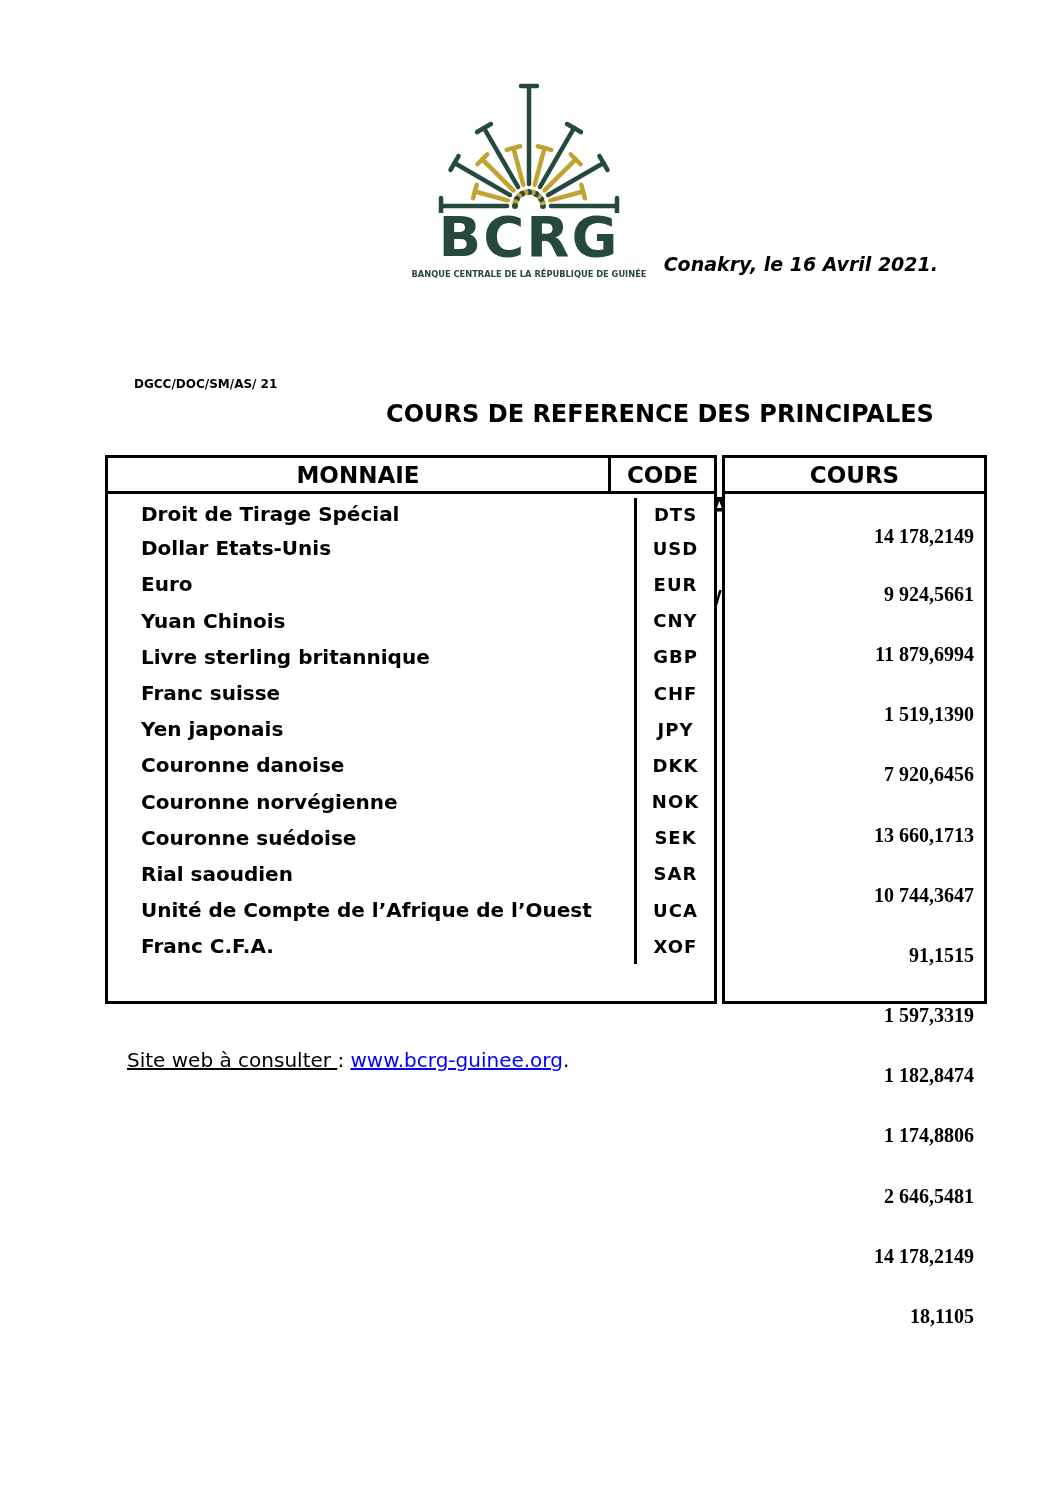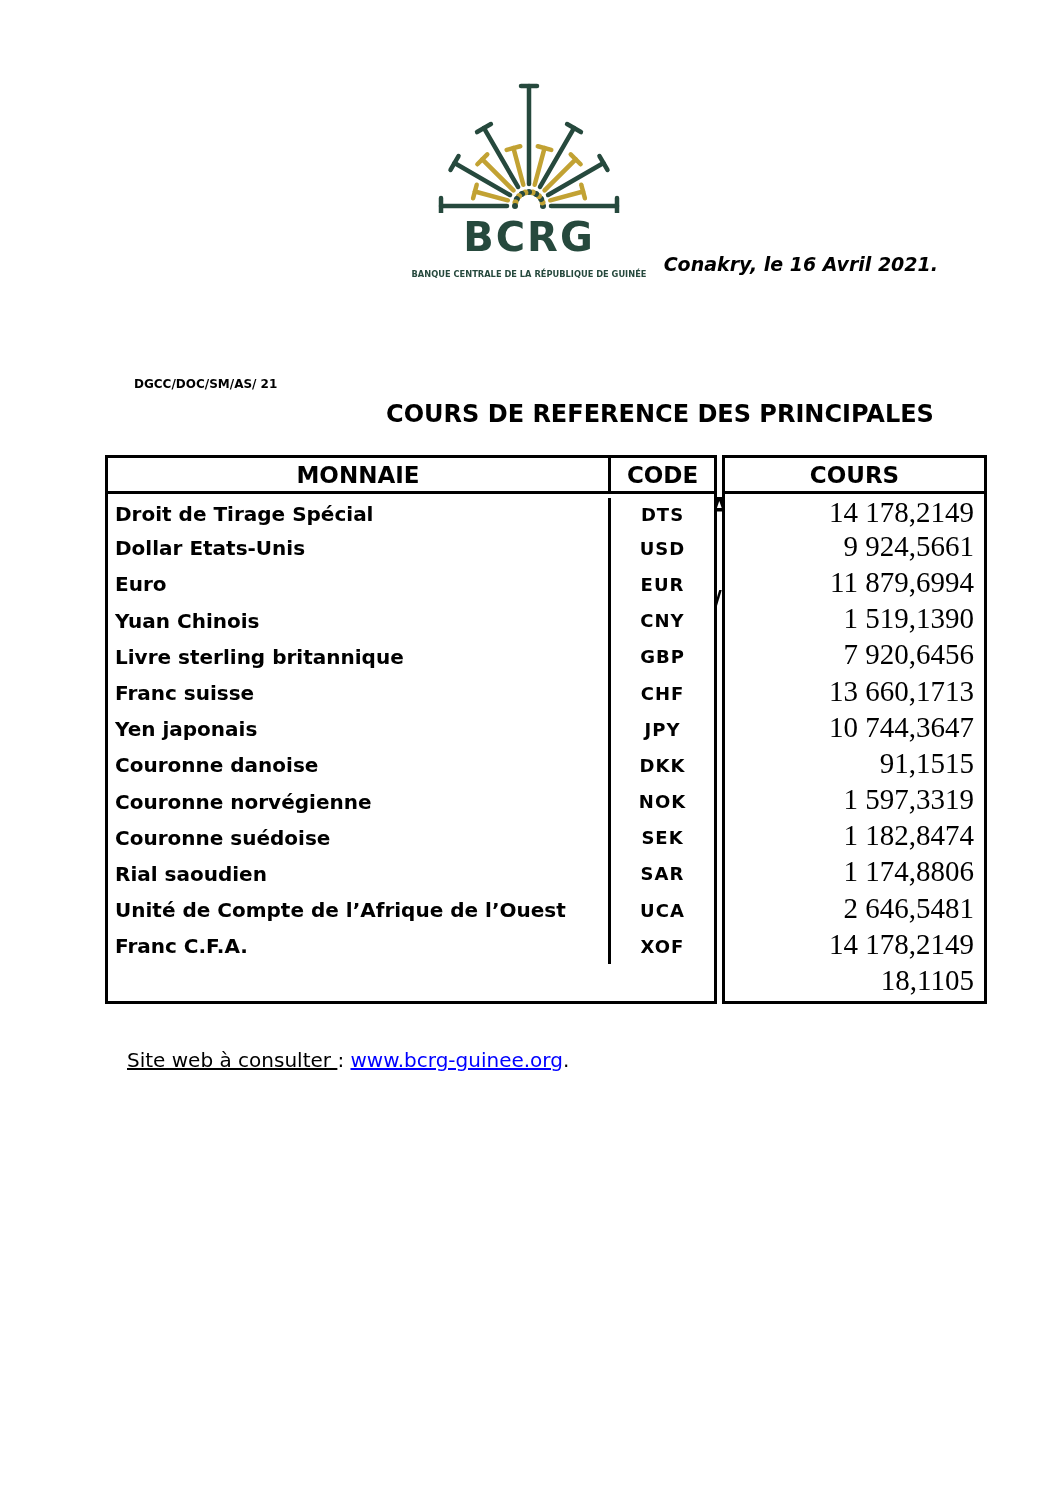--- a/index.html
+++ b/index.html
@@ -19,21 +19,21 @@
   .logo{
     position:absolute;top:58px;left:50%;transform:translateX(-50%);
     text-align:center;width:320px;
   }
   .logo svg{display:block;margin:0 auto;}
   .ray-green line{stroke:var(--logo-green);}
   .ray-green circle{fill:var(--logo-green);}
   .ray-gold line{stroke:var(--logo-gold);}
   .ray-gold circle{fill:var(--logo-gold);}
   .logo-acronym{
-    font-size:40px;font-weight:bold;color:var(--logo-green);
+    font-size:56px;font-weight:bold;color:var(--logo-green);
     letter-spacing:2px;line-height:56px;margin-top:-4px;
   }
   .logo-tagline{
     font-size:9px;font-weight:bold;color:var(--logo-green);
     letter-spacing:0;white-space:nowrap;
     transform:scaleX(0.92);transform-origin:center;
     margin-top:4px;
   }
   
   .date-line{
@@ -55,36 +55,37 @@
   .tbl-right{left:722px;width:265px;height:549px;}
   .thead{
     height:36px;border-bottom:3px solid #000;display:flex;
     align-items:center;font-size:23px;font-weight:bold;
   }
   .th-monnaie{width:500px;text-align:center;}
   .th-code{flex:1;text-align:center;border-left:3px solid #000;align-self:stretch;
     display:flex;align-items:center;justify-content:center;}
   .th-cours{width:100%;text-align:center;}
   .tbody{display:block;}
-  .trow{display:flex;height:var(--row-h);align-items:center;}
+  .trow{display:flex;height:var(--row-h);align-items:center;padding-left:26px;}
   .tbody-left .trow:first-child,.tbody-right .trow:first-child{padding-top:4px;}
   .cell-name{
     width:500px;padding-left:7px;font-size:20px;font-weight:bold;
     white-space:nowrap;
   }
   .cell-code{
     flex:1;align-self:stretch;border-left:3px solid #000;
     display:flex;align-items:center;justify-content:center;
     font-size:18px;font-weight:bold;letter-spacing:1px;
   }
   .rrow{
     justify-content:flex-end;padding-right:10px;
     font-family:"Liberation Serif","DejaVu Serif",serif;
-    font-size:29px;font-weight:normal;
+    font-size:20px;font-weight:bold;
     transform:translateY(-2px);
+    margin-top:24px;
   }
   
   .footer{
     position:absolute;top:1048px;left:127px;
     font-size:20px;font-weight:normal;white-space:pre-wrap;
   }
   .footer-label{text-decoration:underline;}
   .footer-link{color:var(--link-blue);text-decoration:underline;cursor:pointer;}
 </style>
 </head>

